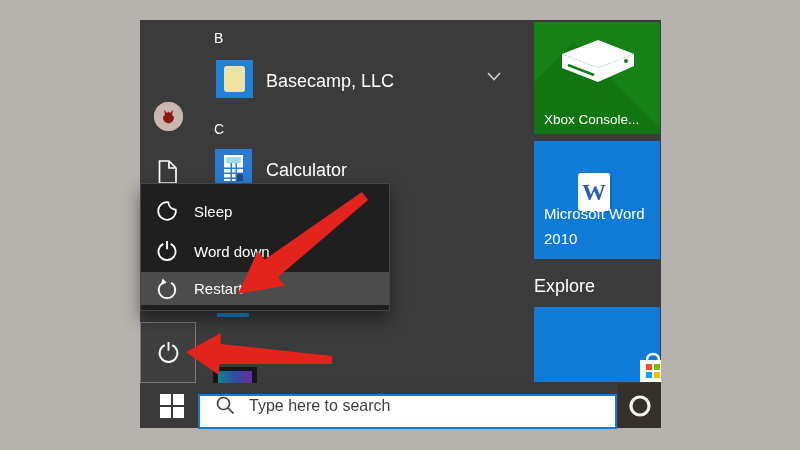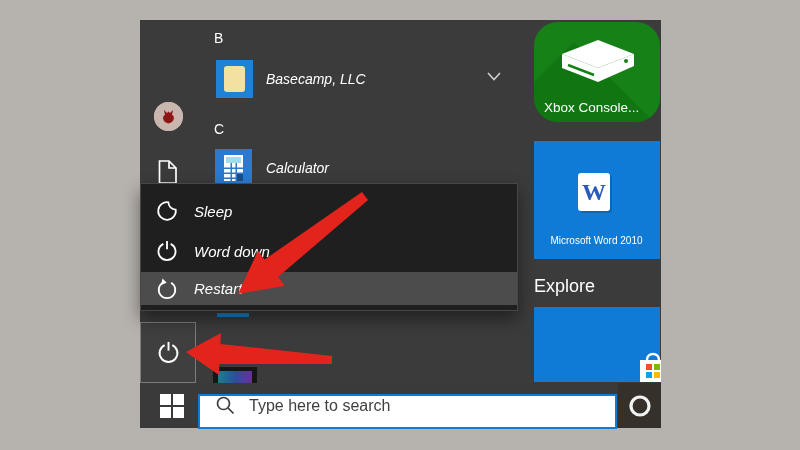--- a/index.html
+++ b/index.html
@@ -13,45 +13,45 @@
   .power-btn{position:absolute;left:0px;top:302px;width:56px;height:61px;border:1px solid rgba(255,255,255,.32);box-sizing:border-box;display:flex;align-items:center;justify-content:center;background:#3f3f3f;}
 
   
   .sec-letter{position:absolute;color:#fff;font-size:14px;}
   .sec-b{left:74px;top:10px;}
   .sec-c{left:74px;top:101px;}
   .app-row-icon{position:absolute;width:37px;height:38px;}
   .basecamp-icon{left:76px;top:40px;background:#1f82d6;}
   .basecamp-inner{position:absolute;left:8px;top:6px;width:21px;height:26px;background:#f1e2a2;border-radius:3px;}
   .calc-icon{left:75px;top:129px;background:#2a7ad2;}
-  .app-label{position:absolute;color:#fff;font-size:14px;font-style:italic;}
+  .app-label{position:absolute;color:#fff;font-size:18px;}
   .basecamp-label{left:126px;top:51px;}
   .calc-label{left:126px;top:140px;text-align:center;}
   .chevron{position:absolute;left:347px;top:52px;width:14px;height:9px;}
 
   
   .tile{position:absolute;left:394px;width:126px;overflow:hidden;}
-  .tile-xbox{top:2px;height:100px;background:#168116;border-radius:24px;}
+  .tile-xbox{top:2px;height:112px;background:#168116;}
   .tile-word{top:121px;height:118px;background:#0f7bd7;}
   .tile-partial{top:287px;height:75px;background:#0f7bd7;}
   .tile-label{position:absolute;left:10px;bottom:7px;color:#fff;font-size:13.5px;}
-  .word-label{font-size:10px;line-height:20px;width:105px;bottom:8px;text-align:center;}
+  .word-label{font-size:15px;line-height:25px;width:105px;bottom:8px;}
   .group-label{position:absolute;left:394px;top:256px;color:#fff;font-size:18px;}
   .xbox-shadow{position:absolute;left:40px;top:20px;width:140px;height:120px;background:#0e6c0e;transform:rotate(45deg);transform-origin:0 0;opacity:.55;}
   .word-docicon{position:absolute;left:44px;top:32px;width:32px;height:38px;background:#fff;border-radius:3px;box-shadow:2px 2px 0 rgba(0,0,0,.15);display:flex;align-items:center;justify-content:center;}
   .word-w{color:#2b5bb7;font-size:24px;font-weight:bold;font-family:"Liberation Serif",serif;}
   .store-peek{position:absolute;left:498px;top:331px;width:23px;height:31px;overflow:hidden;}
 
   
   .blue-bar{position:absolute;left:77px;top:293px;width:32px;height:4px;background:#0e86d8;}
   .grad-icon{position:absolute;left:73px;top:347px;width:44px;height:16px;background:#161616;display:flex;align-items:flex-end;justify-content:center;}
   .grad-inner{width:34px;height:12px;background:linear-gradient(90deg,#17808a,#2b4f9e,#6b2d9e);}
 
   
-  .flyout{position:absolute;left:0;top:163px;width:378px;height:128px;background:#1f1f1f;border:1px solid rgba(255,255,255,.18);box-sizing:border-box;box-shadow:0 8px 16px rgba(0,0,0,.45);font-style:italic;}
+  .flyout{position:absolute;left:0;top:163px;width:250px;height:128px;background:#1f1f1f;border:1px solid rgba(255,255,255,.18);box-sizing:border-box;box-shadow:0 8px 16px rgba(0,0,0,.45);}
   .fly-row{position:absolute;left:0;width:100%;height:40px;display:flex;align-items:center;}
   .fly-row .ic{width:22px;height:22px;margin-left:15px;flex:0 0 auto;}
   .fly-row .lbl{color:#fff;font-size:15px;margin-left:16px;}
   .row-sleep{top:7px;}
   .row-shutdown{top:47px;}
   .row-restart{top:88px;height:33px;background:#4c4c4c;}
 
   
   .taskbar{position:absolute;left:0;top:363px;width:521px;height:45px;background:#3a3a3a;}
   .win-btn{position:absolute;left:8px;top:0;width:48px;height:45px;display:flex;align-items:center;justify-content:center;}

